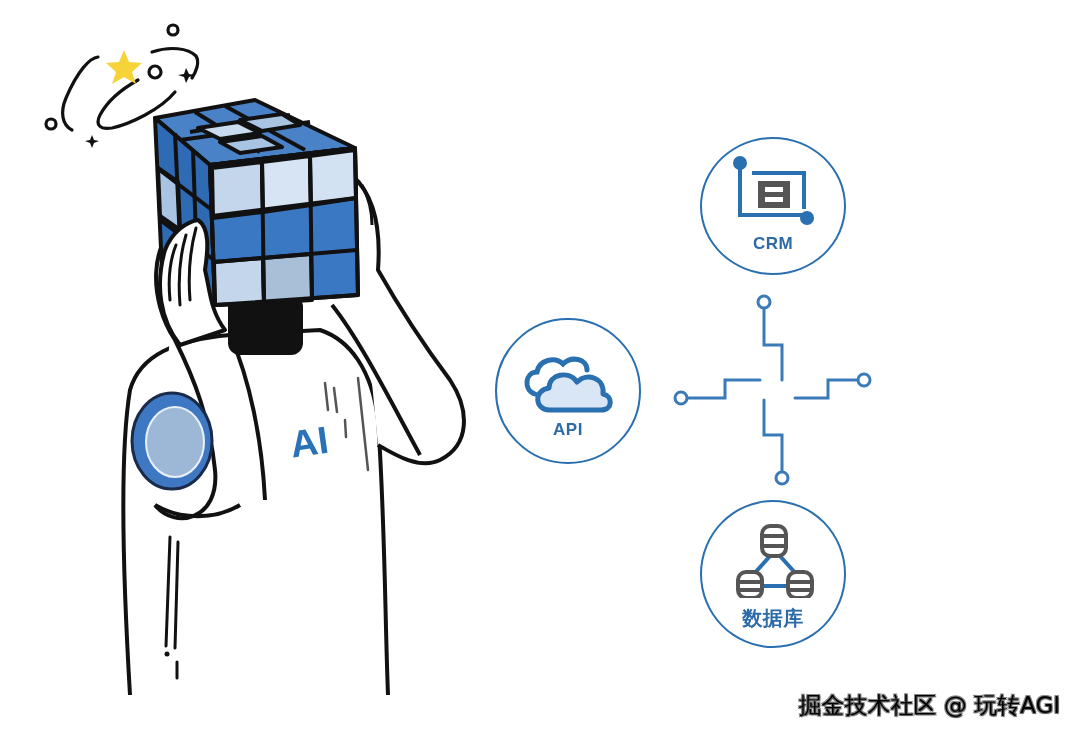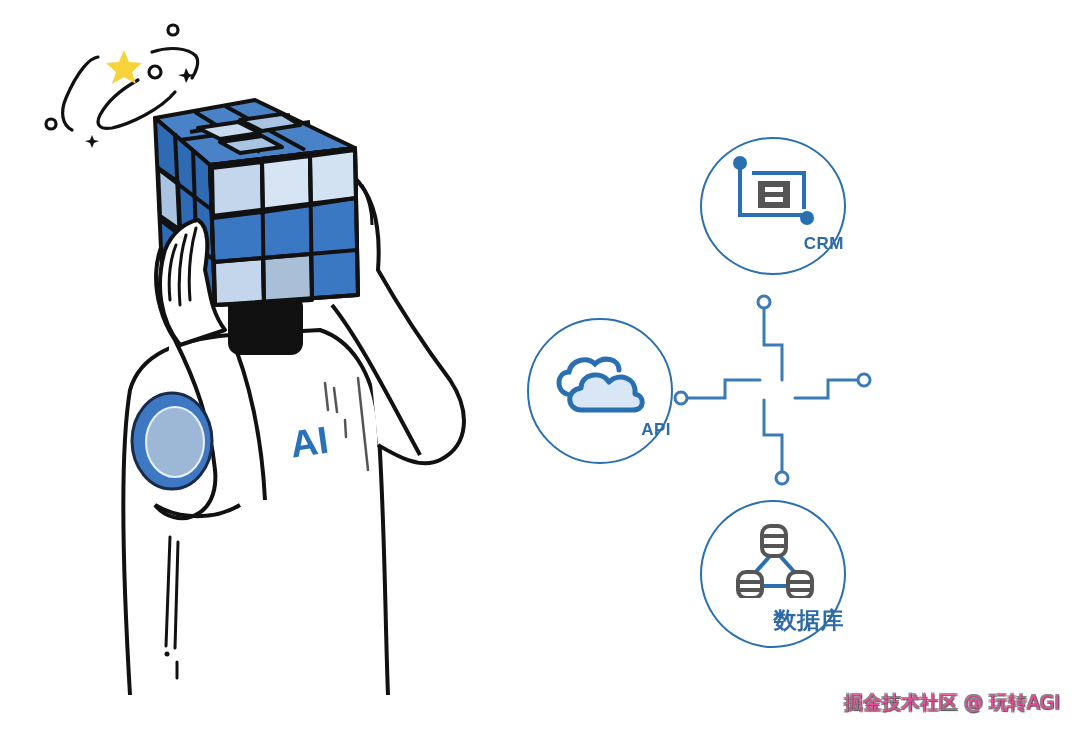--- a/index.html
+++ b/index.html
@@ -1,26 +1,26 @@
 <!DOCTYPE html>
 <html><head>
 <meta charset="utf-8">
 <style>
   html, body { margin: 0; padding: 0; background: #ffffff; }
   body { width: 1080px; height: 742px; position: relative; overflow: hidden;
          font-family: "Liberation Sans", "DejaVu Sans", sans-serif; }
   .stage { position: absolute; left: 0; top: 0; width: 1080px; height: 742px; }
   .node { position: absolute; border-radius: 50%; border: 2.5px solid #2a6fb0;
           box-sizing: border-box; background: #fff; }
-  .node-label { position: absolute; left: 0; right: 0; text-align: right;
+  .node-label { position: absolute; left: 0; right: 0; text-align: center;
           color: #2c6aa8; font-weight: bold; font-size: 17px; letter-spacing: 0.5px; }
-  .node-label.cn { font-family: "DejaVu Sans", sans-serif; font-size: 23px; }
+  .node-label.cn { font-family: "DejaVu Sans", sans-serif; font-size: 20px; }
   .node svg { position: absolute; }
-  .watermark { position: absolute; right: 20px; top: 690px; font-size: 19px;
-          color: #ec4899; font-family: "DejaVu Sans", sans-serif;
+  .watermark { position: absolute; right: 20px; top: 690px; font-size: 23px;
+          color: #000000; font-family: "DejaVu Sans", sans-serif;
           text-shadow: 1px 1px 1px #555, -1px -1px 0 #888, 1px -1px 0 #888, -1px 1px 0 #888; }
 </style>
 </head>
 <body>
 
 <div class="stage">
 
   <svg width="520" height="742" viewBox="0 0 520 742" style="position:absolute;left:0;top:0;">
 
     <g fill="none" stroke="#111" stroke-width="3.2" stroke-linecap="round">
@@ -124,21 +124,21 @@
       <path d="M24 22 L76 22 L76 58" fill="none" stroke="#2a6fb0" stroke-width="4"></path>
       <circle cx="12" cy="12" r="7" fill="#2a6fb0"></circle>
       <circle cx="79" cy="67" r="7" fill="#2a6fb0"></circle>
       <rect x="30" y="30" width="32" height="27" fill="#555"></rect>
       <rect x="37" y="36" width="18" height="5" fill="#fff"></rect>
       <rect x="37" y="46" width="18" height="5" fill="#fff"></rect>
     </svg>
     <div class="node-label" style="top:95px;">CRM</div>
   </div>
 
-  <div class="node" style="left:527px;top:318px;width:146px;height:146px;">
+  <div class="node" style="left:495px;top:318px;width:146px;height:146px;">
     <svg width="100" height="75" viewBox="0 0 100 75" style="left:22px;top:22px;">
       <path d="M16 52 C 4 48, 6 30, 18 30 C 20 18, 36 14, 44 22 C 52 14, 68 16, 68 28" fill="none" stroke="#2a6fb0" stroke-width="5" stroke-linecap="round"></path>
       <path d="M30 68 C 16 68, 14 48, 30 46 C 30 32, 50 28, 58 40 C 68 30, 86 36, 84 52 C 94 54, 94 68, 82 68 Z" fill="#d8e6f6" stroke="#2a6fb0" stroke-width="5" stroke-linejoin="round"></path>
     </svg>
     <div class="node-label" style="top:100px;">API</div>
   </div>
 
 
   <div class="node" style="left:700px;top:500px;width:146px;height:148px;">
     <svg width="90" height="80" viewBox="0 0 90 80" style="left:28px;top:16px;">

